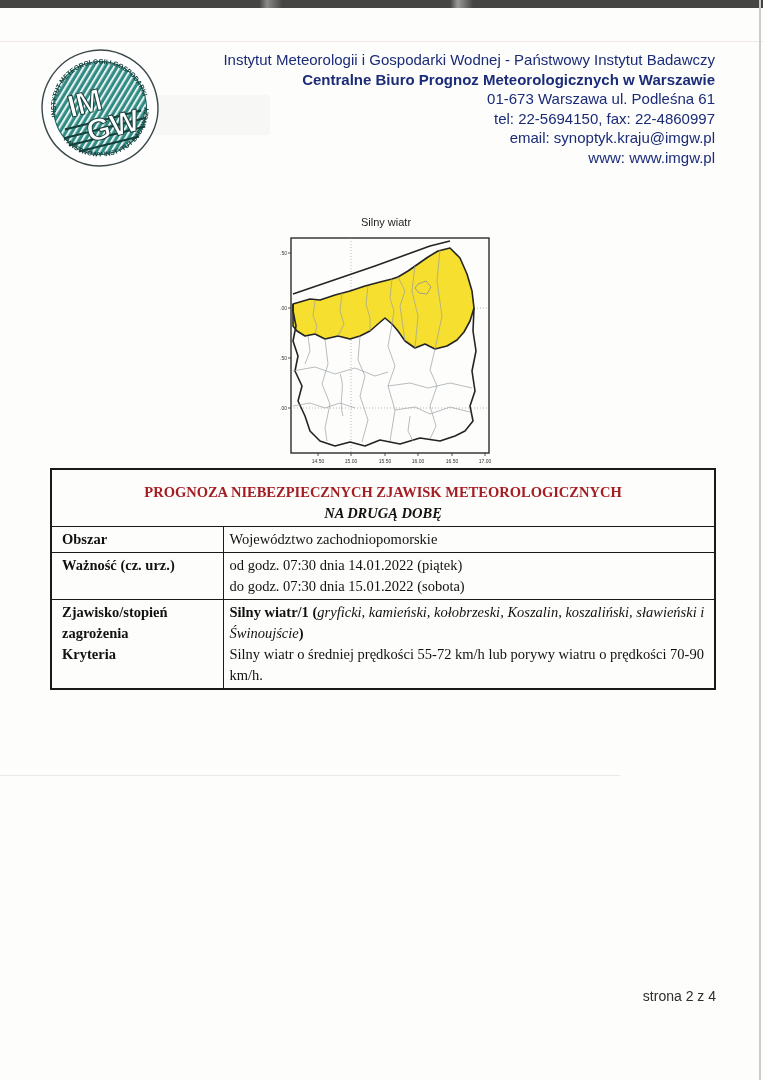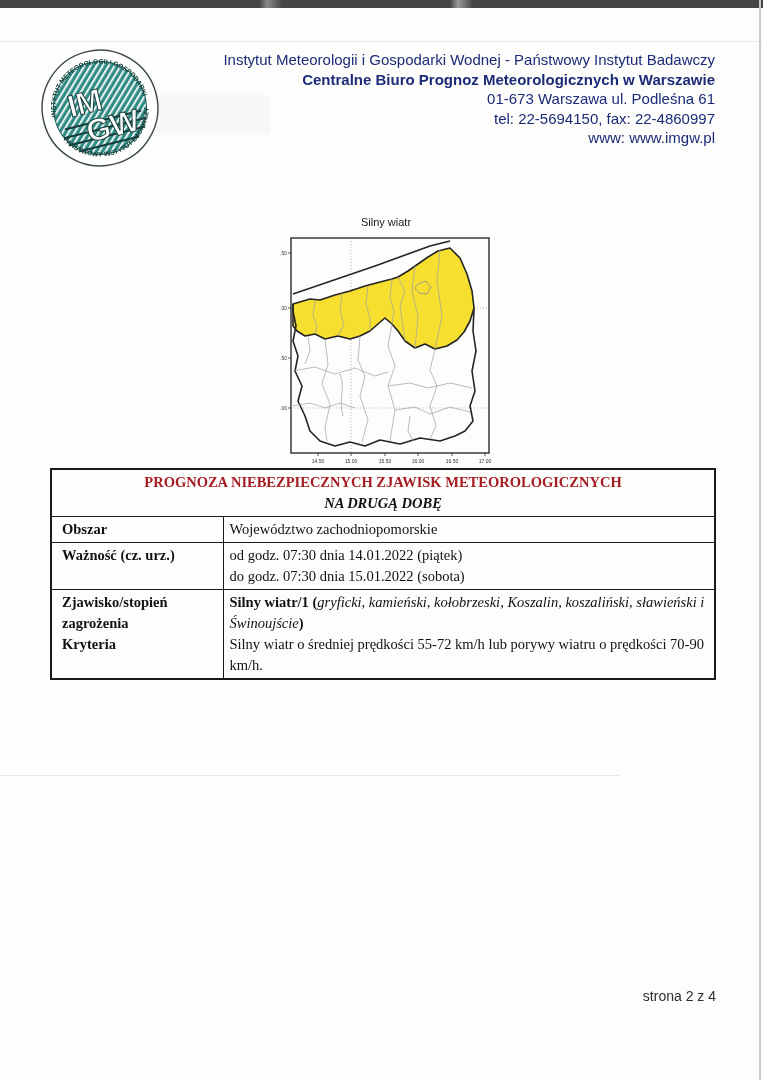--- a/index.html
+++ b/index.html
@@ -35,21 +35,21 @@
   
   .warn-table{
     position:absolute;left:50px;top:468px;width:666px;
     border-collapse:collapse;table-layout:fixed;
     font-family:"Liberation Serif",serif;font-size:14.5px;color:#111;
   }
   .warn-table td{border:1px solid #1a1a1a;padding:2px 6px;vertical-align:top;line-height:21px;}
   .warn-table{border:2px solid #1a1a1a;}
   .warn-table .col-label{width:170px;font-weight:bold;padding-left:10px;}
   .t-head{height:40px;text-align:center;vertical-align:middle;}
-  .t-head .red{color:#a51d23;font-weight:bold;}
+  .t-head .red{color:#a51d23;font-weight:bold;margin-top:10px;}
   .t-head .blk{color:#111;font-weight:bold;font-style:italic;}
   .v-line{display:block;}
   .bold{font-weight:bold;}
   .ital{font-style:italic;}
   
   .page-num{
     position:absolute;right:47px;top:988px;font-size:14px;color:#2e2e2e;
   }
   
   .frame{fill:none;stroke:#2c2c2c;stroke-width:1.4;}
@@ -95,20 +95,21 @@
         <textPath href="#arcBot" startOffset="22">PAŃSTWOWY INSTYTUT BADAWCZY</textPath>
       </text>
     </svg>
   </div>
 
   <div class="contact">
     <div>Instytut Meteorologii i Gospodarki Wodnej - Państwowy Instytut Badawczy</div>
     <div class="org-bold">Centralne Biuro Prognoz Meteorologicznych w Warszawie</div>
     <div>01-673 Warszawa ul. Podleśna 61</div>
     <div>tel: 22-5694150, fax: 22-4860997</div>
+    <div>email: synoptyk.kraju@imgw.pl</div>
     <div>www: www.imgw.pl</div>
   </div>
 
   <div class="map-title">Silny wiatr</div>
   <div class="map-wrap">
     <svg viewBox="0 0 212 232" width="212" height="232">
 
       <rect class="frame" x="11" y="2" width="198" height="215"></rect>
 
       <line class="grid" x1="71" y1="2" x2="71" y2="217"></line>

